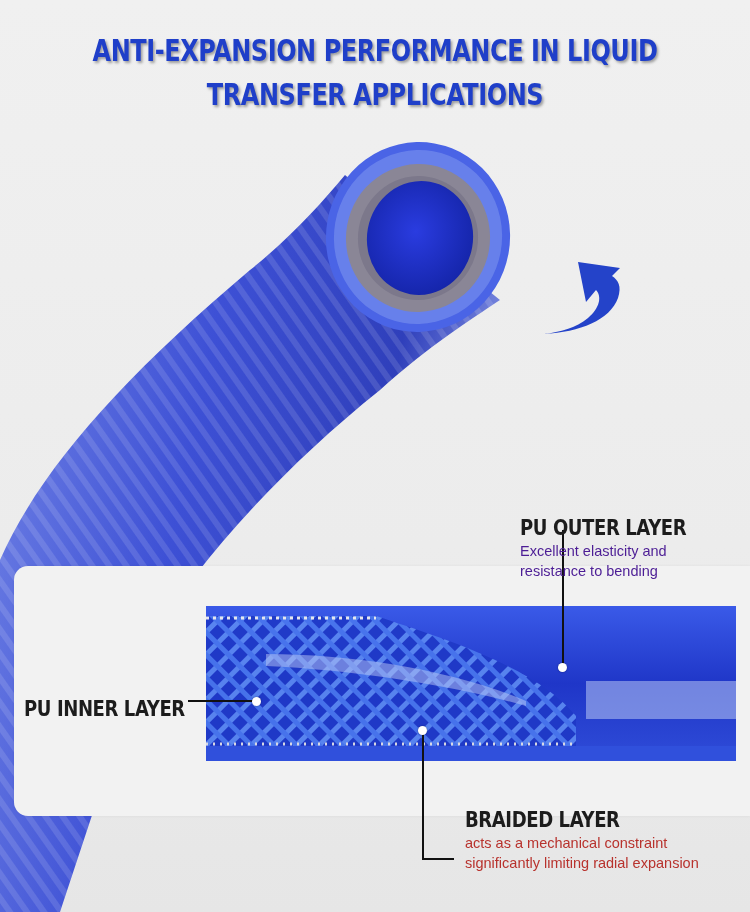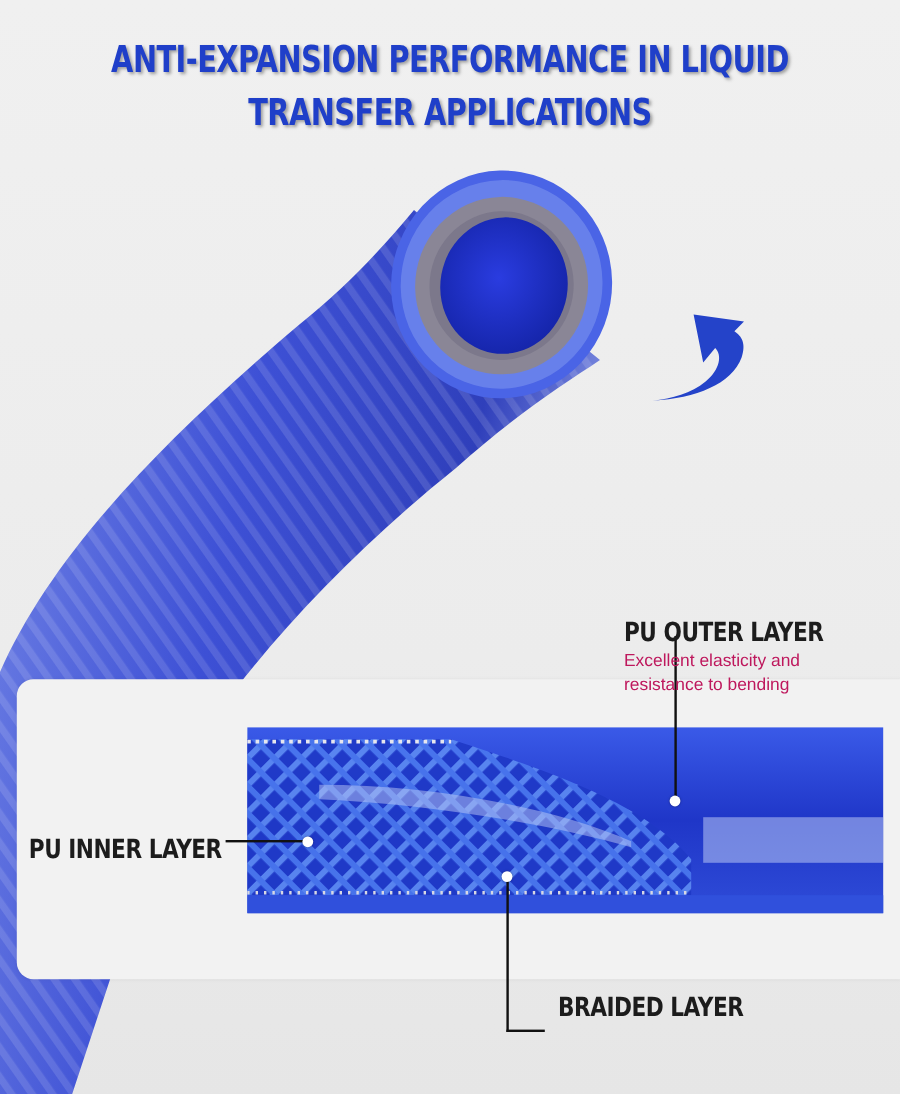--- a/index.html
+++ b/index.html
@@ -36,21 +36,21 @@
   .cut-svg { position: absolute; left: 206px; top: 606px; width: 540px; height: 160px; }
 
   .label { position: absolute; }
   .label .title {
     font-family: "DejaVu Sans", sans-serif; font-weight: bold;
     font-size: 22px; color: #1c1c1c; letter-spacing: -0.5px;
     transform: scaleX(0.82); transform-origin: left center;
     white-space: nowrap; line-height: 26px;
   }
   .label .desc {
-    font-size: 14.5px; color: #be185d; line-height: 20px; white-space: pre-line;
+    font-size: 14.5px; color: #4c1d95; line-height: 20px; white-space: pre-line;
   }
   .label .desc.red { color: #b8322d; }
 
   .line { position: absolute; background: #111; }
   .dot { position: absolute; width: 9px; height: 9px; border-radius: 50%; background: #fff; box-shadow: 0 0 2px rgba(0,0,0,0.4); }
 </style>
 </head>
 <body>
 
 <svg class="hose-svg" viewBox="0 0 750 912">
@@ -135,15 +135,17 @@
 <div class="label" style="left:520px; top:467px;margin-top:48px;">
   <div class="title">PU OUTER LAYER</div>
   <div class="desc">Excellent elasticity and
 resistance to bending</div>
 </div>
 
 <div class="label" style="left:24px; top:696px;">
   <div class="title">PU INNER LAYER</div>
 </div>
 
-<div class="label" style="left:465px; top:828px;">
+<div class="label" style="left:465px; top:807px;">
   <div class="title">BRAIDED LAYER</div>
+  <div class="desc red">acts as a mechanical constraint
+significantly limiting radial expansion</div>
 </div>
 
 </body></html>

